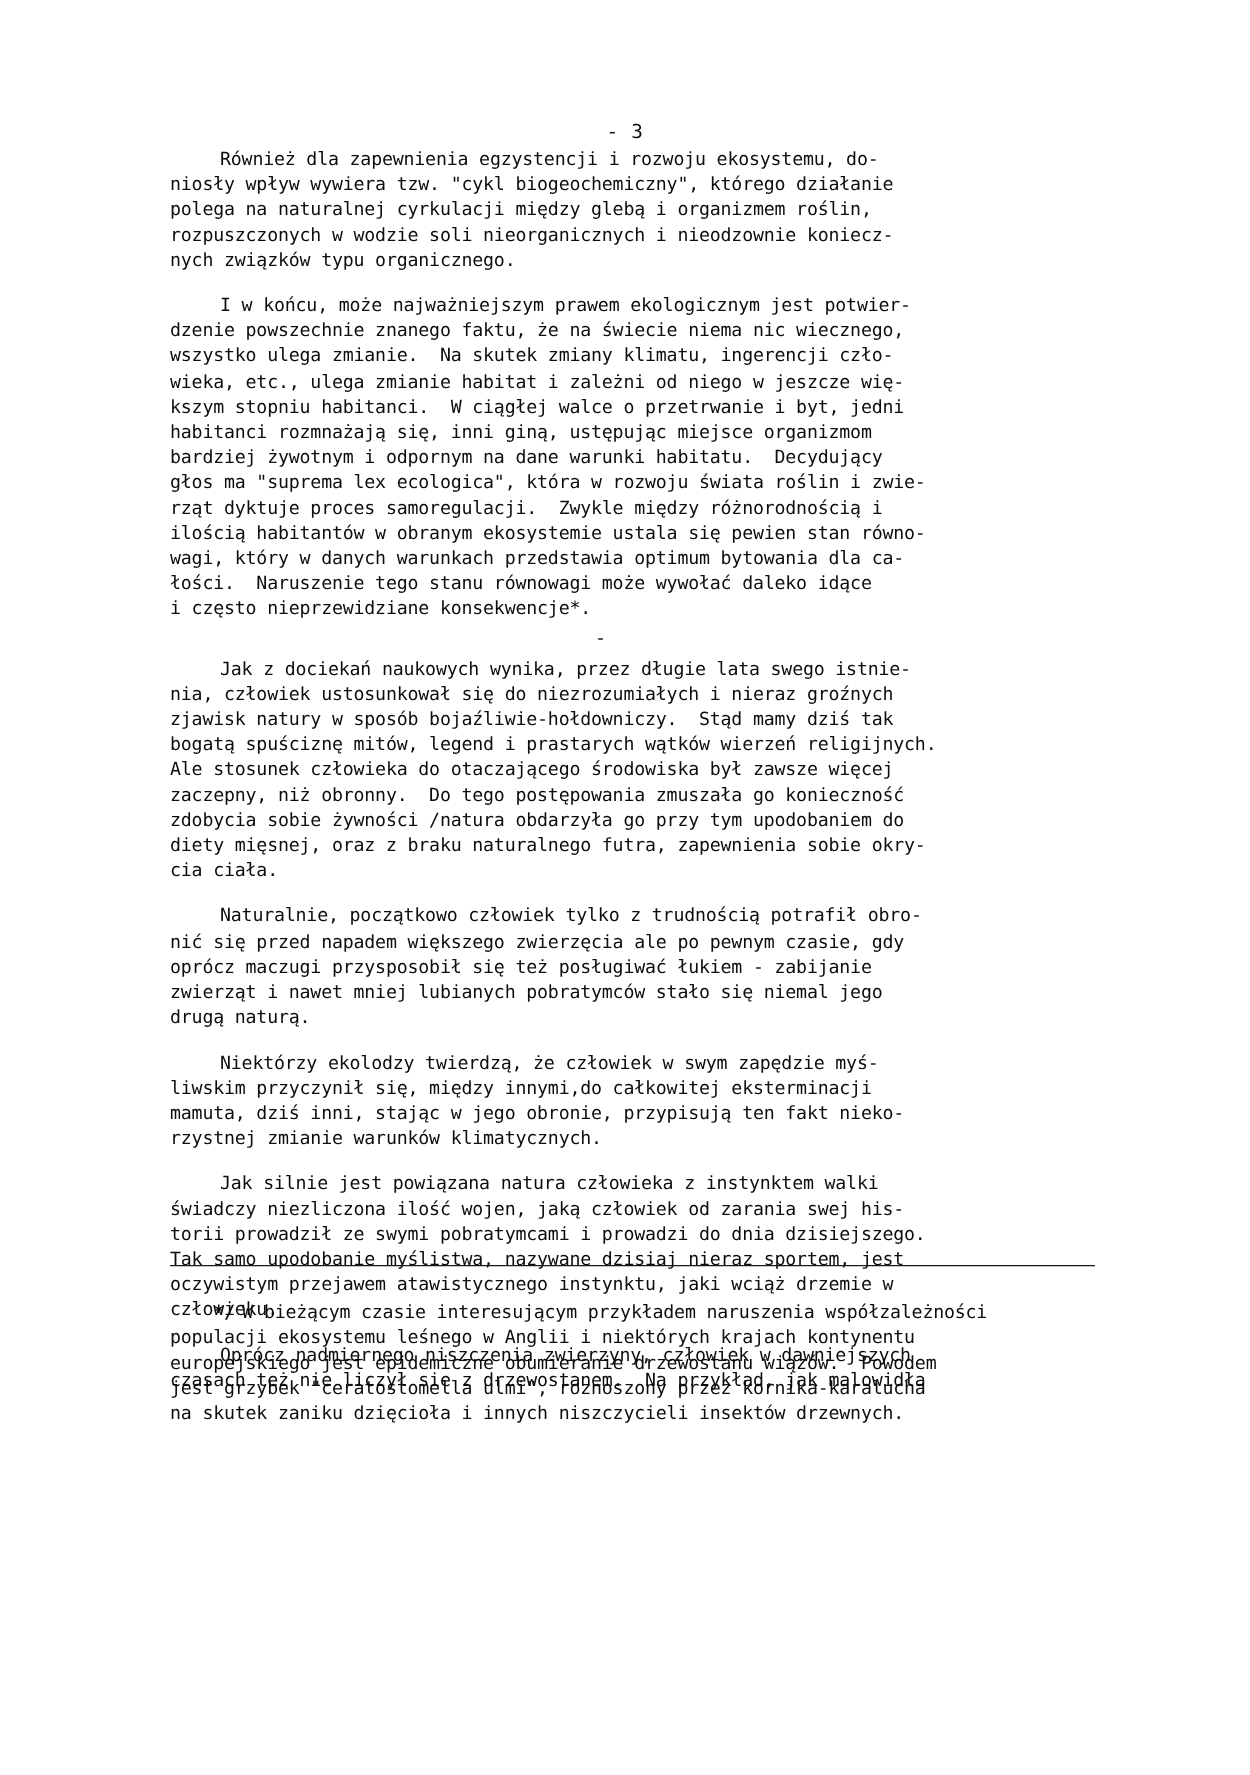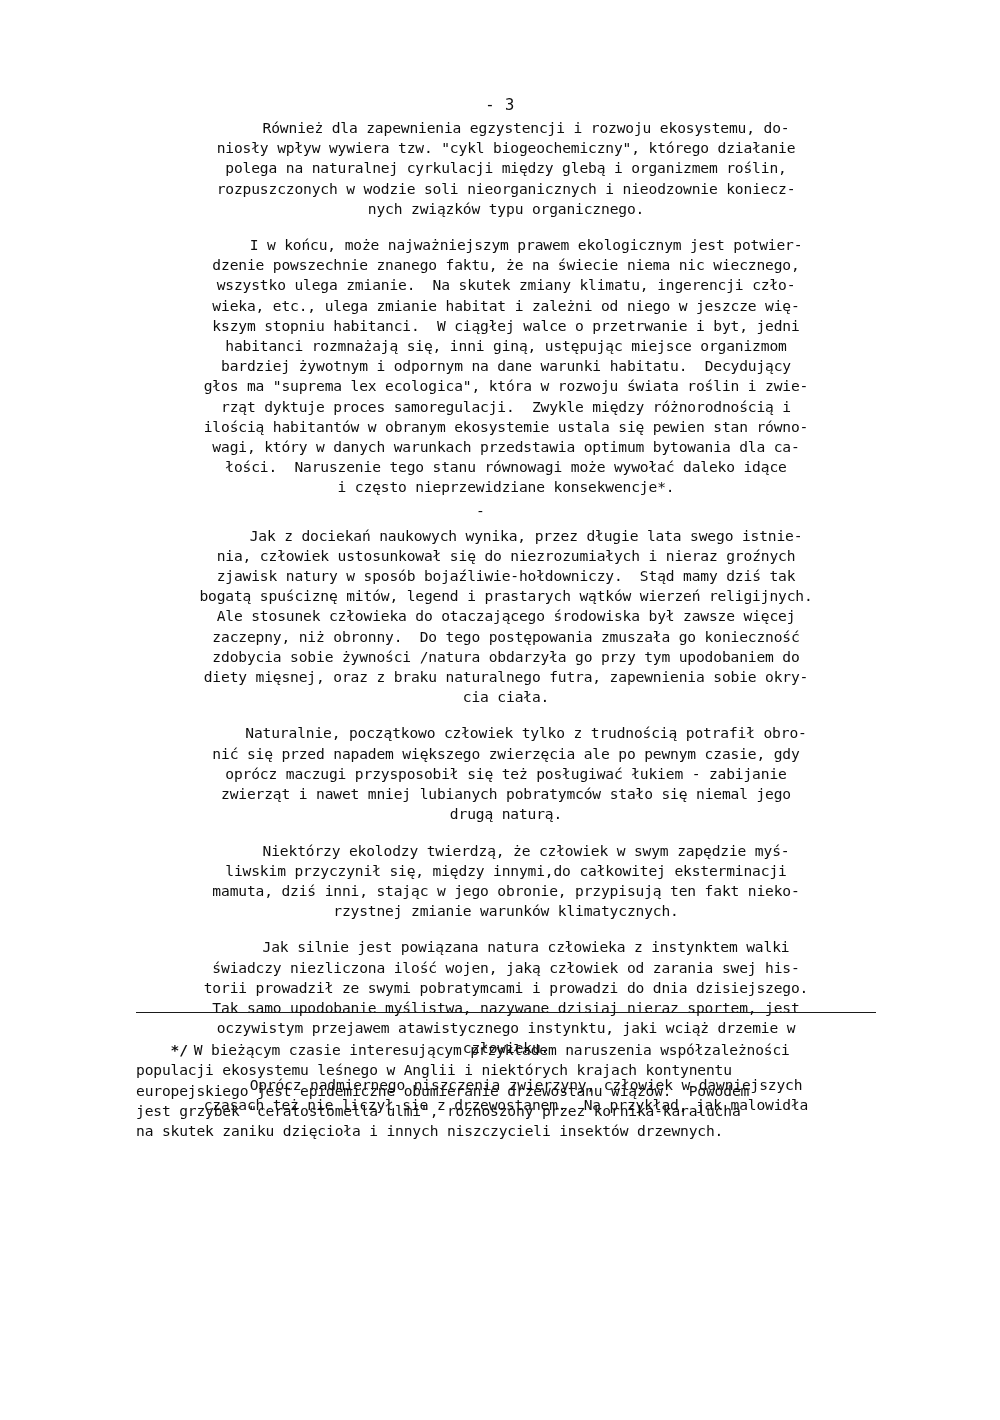--- a/index.html
+++ b/index.html
@@ -33,21 +33,20 @@
     width: 740px;
   }
   p.para {
     margin: 0 0 16px 0;
     font-size: 14.6px;
     line-height: 20.2px;
     text-indent: 40px;
     letter-spacing: -0.15px;
     white-space: pre-wrap;
     word-spacing: 0px;
-    text-align: center;
   }
   .dash-mark {
     position: relative;
     left: 340px;
     top: -8px;
     font-size: 14.6px;
     line-height: 10px;
     height: 12px;
   }
   .footnote-sep {

